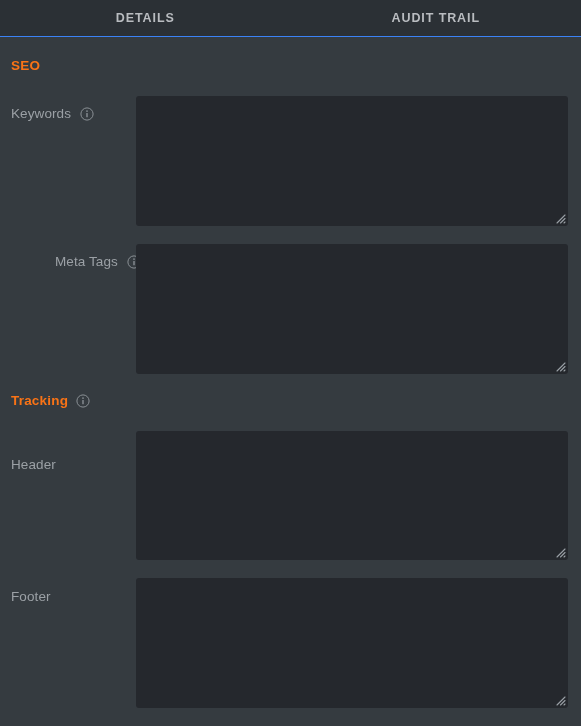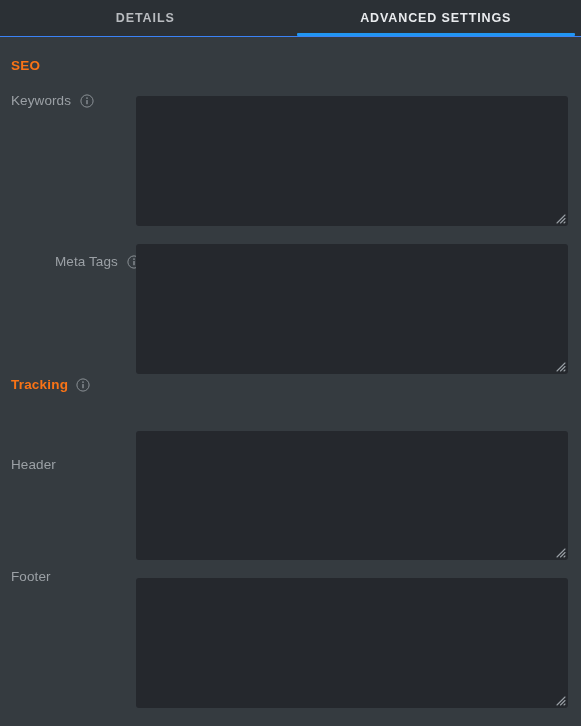--- a/index.html
+++ b/index.html
@@ -129,33 +129,33 @@
   .grip svg { display: block; }
 </style>
 </head>
 <body>
 
 <div class="tabbar">
   <div class="tab">
     <span class="tab-label">DETAILS</span>
 
   </div>
-  <div class="tab active">
-    <span class="tab-label">ADVANCED SETTINGS</span>
-    <span class="underline"></span>
+  <div class="tab">
+    <span class="tab-label">AUDIT TRAIL</span>
+
   </div>
 </div>
 
 <div class="content">
 
   <div class="section-heading" style="top: 21px;">
     <span>SEO</span>
   </div>
 
-  <div class="field-label" style="top: 56px;">
+  <div class="field-label" style="top: 69px;">
     <span>Keywords</span>
     <span class="info-icon">
       <svg width="14" height="14" viewBox="0 0 14 14">
         <circle cx="7" cy="7" r="6.1" fill="none" stroke="#8a9095" stroke-width="1"></circle>
         <circle cx="7" cy="4.1" r="0.85" fill="#8a9095"></circle>
         <rect x="6.3" y="5.9" width="1.4" height="4.4" rx="0.6" fill="#8a9095"></rect>
       </svg>
     </span>
   </div>
   <div class="textarea" style="top: 59px; height: 130px;">
@@ -177,21 +177,21 @@
     </span>
   </div>
   <div class="textarea" style="top: 207px; height: 130px;">
     <span class="grip">
       <svg width="12" height="12" viewBox="0 0 12 12">
         <path d="M11 3 L3 11 M11 6.5 L6.5 11 M11 10 L10 11" stroke="#9aa0a6" stroke-width="1.1" fill="none" stroke-linecap="round"></path>
       </svg>
     </span>
   </div>
 
-  <div class="section-heading" style="top: 340px;">
+  <div class="section-heading" style="top: 356px;">
     <span>Tracking</span>
     <span class="info-icon">
       <svg width="14" height="14" viewBox="0 0 14 14">
         <circle cx="7" cy="7" r="6.1" fill="none" stroke="#8a9095" stroke-width="1"></circle>
         <circle cx="7" cy="4.1" r="0.85" fill="#8a9095"></circle>
         <rect x="6.3" y="5.9" width="1.4" height="4.4" rx="0.6" fill="#8a9095"></rect>
       </svg>
     </span>
   </div>
 
@@ -199,21 +199,21 @@
     <span>Header</span>
   </div>
   <div class="textarea" style="top: 394px; height: 129px;">
     <span class="grip">
       <svg width="12" height="12" viewBox="0 0 12 12">
         <path d="M11 3 L3 11 M11 6.5 L6.5 11 M11 10 L10 11" stroke="#9aa0a6" stroke-width="1.1" fill="none" stroke-linecap="round"></path>
       </svg>
     </span>
   </div>
 
-  <div class="field-label" style="top: 532px;">
+  <div class="field-label" style="top: 552px;">
     <span>Footer</span>
   </div>
   <div class="textarea" style="top: 541px; height: 130px;">
     <span class="grip">
       <svg width="12" height="12" viewBox="0 0 12 12">
         <path d="M11 3 L3 11 M11 6.5 L6.5 11 M11 10 L10 11" stroke="#9aa0a6" stroke-width="1.1" fill="none" stroke-linecap="round"></path>
       </svg>
     </span>
   </div>
 

